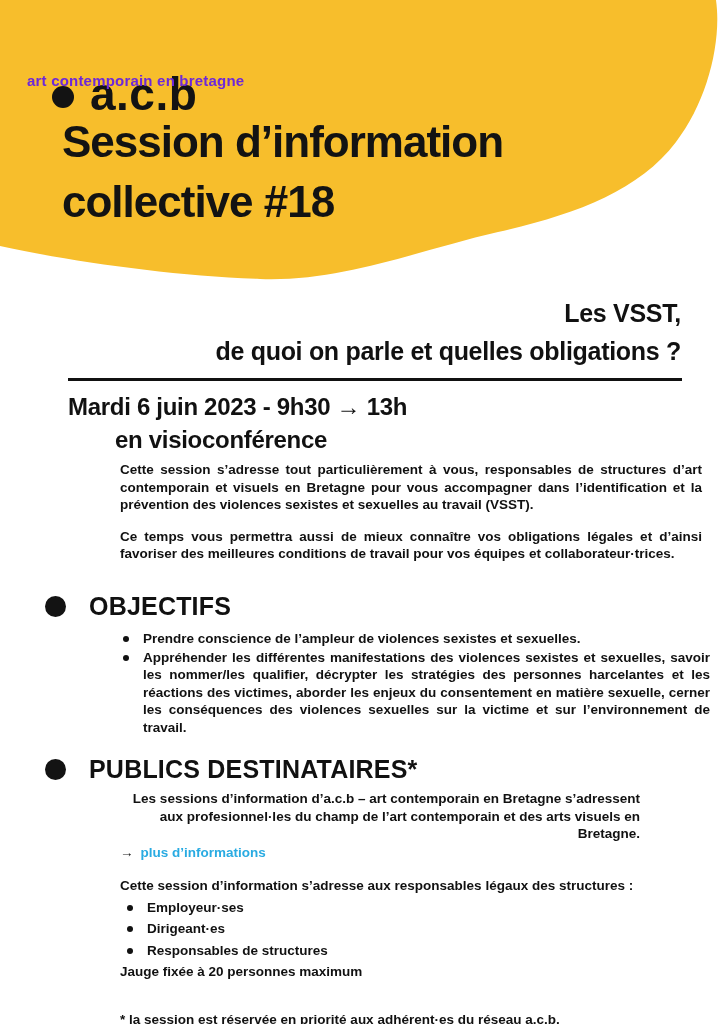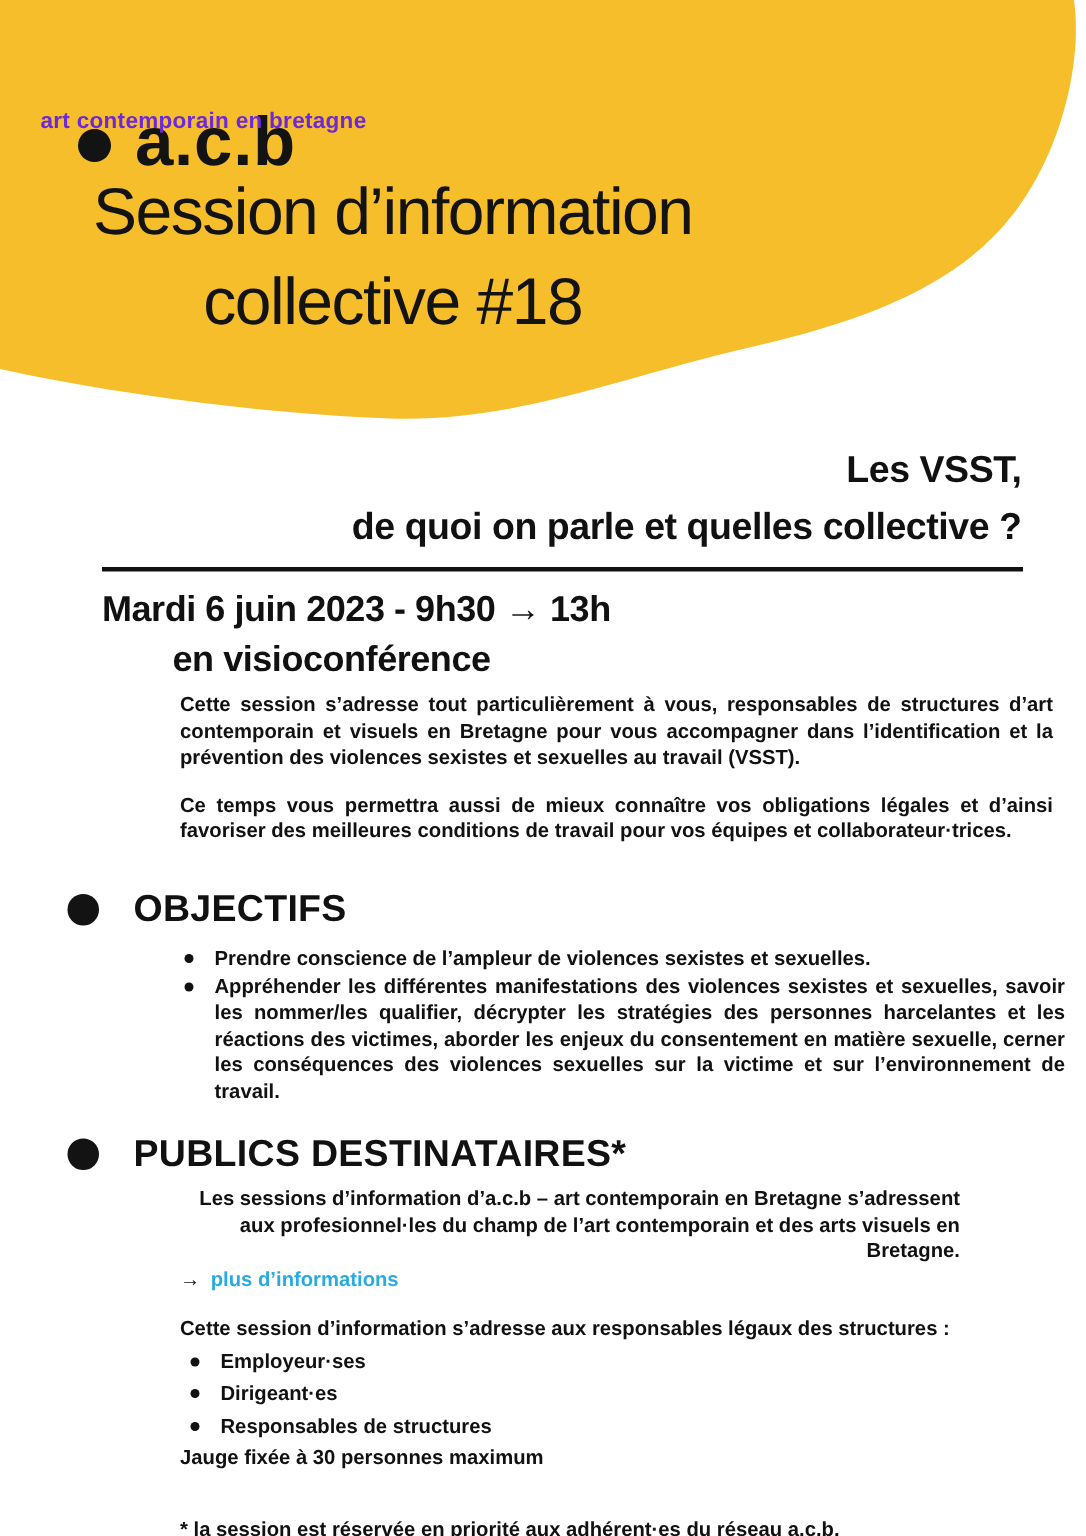--- a/index.html
+++ b/index.html
@@ -59,28 +59,28 @@
   <svg class="blob" width="724" height="300" viewBox="0 0 724 300" aria-hidden="true">
     <path d="M0 0 H716 C722 42 707 102 676 142 C638 192 573 215 498 232 C416 251 342 282 260 279 C172 276 68 261 0 246 Z"></path>
   </svg>
 
   <div class="logo-row">
     <span class="logo-dot"></span>
     <span class="logo-text">a.c.b</span>
   </div>
   <div class="logo-subtitle">art contemporain en bretagne</div>
 
-  <h1 class="main-title" style="margin:0;font-weight:normal;text-align:center;">
+  <h1 class="main-title" style="margin:0;font-weight:bold;">
     <span>Session d’information</span><br>
     <span>collective #18</span>
   </h1>
 
   <div class="subject">
     <div>Les VSST,</div>
-    <div>de quoi on parle et quelles collective ?</div>
+    <div>de quoi on parle et quelles obligations ?</div>
   </div>
 
   <div class="rule"></div>
 
   <div class="date-block">
     <div>Mardi 6 juin 2023 - 9h30 → 13h</div>
     <div class="date-loc">en visioconférence</div>
   </div>
 
   <div class="intro body-text">
@@ -127,18 +127,18 @@
       <div class="li">
         <span class="dot"></span>
         <span class="li-text">Dirigeant·es</span>
       </div>
       <div class="li">
         <span class="dot"></span>
         <span class="li-text">Responsables de structures</span>
       </div>
     </div>
 
-    <div class="capacity">Jauge fixée à 30 personnes maximum</div>
+    <div class="capacity">Jauge fixée à 20 personnes maximum</div>
 
     <div class="footnote">* la session est réservée en priorité aux adhérent·es du réseau a.c.b.</div>
   </div>
 
 </div>
 
 </body></html>

